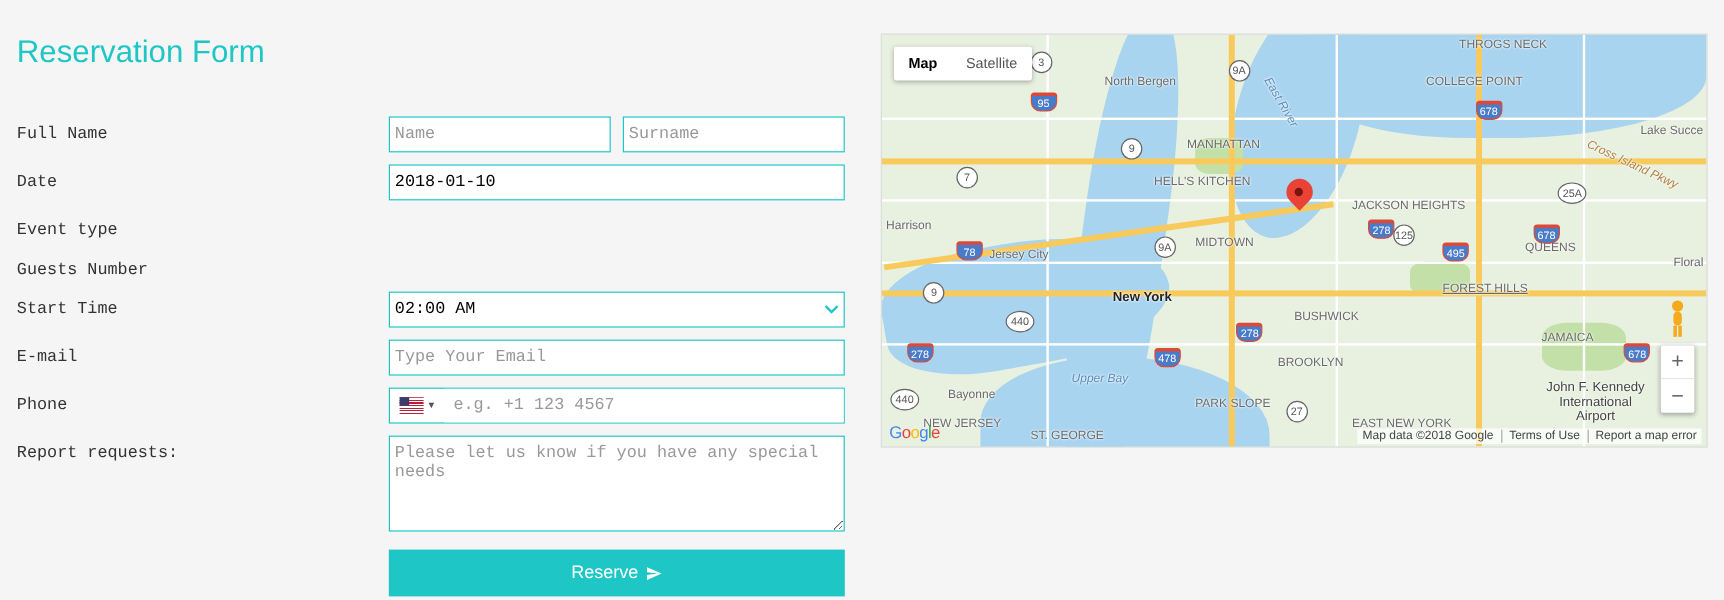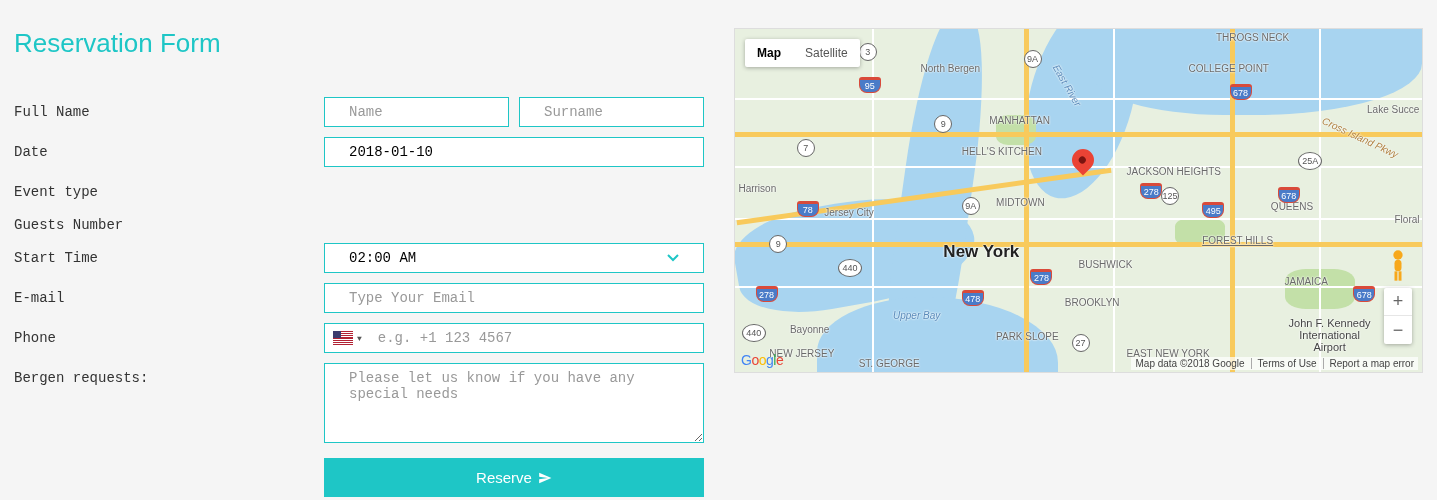--- a/index.html
+++ b/index.html
@@ -47,21 +47,21 @@
 }
 .name-group input {
   flex: 1;
 }
 input[type="text"], textarea, .select-box, .phone-wrap {
   width: 100%;
   border: 1px solid #1ec6c6;
   background: #fff;
   font-family: 'Courier New', monospace;
   font-size: 14px;
-  padding: 6px 24px;
+  padding: 6px 4px;
   outline: none;
 }
 .select-box {
   position: relative;
   cursor: pointer;
   user-select: none;
   display: flex;
   align-items: center;
   justify-content: space-between;
 }
@@ -167,21 +167,21 @@
 .p2 { left:64%; top:55%; width:50px; height:28px; }
 .p3 { left:80%; top:70%; width:70px; height:40px; }
 
 .map-label {
   position: absolute;
   font-size: 10px;
   color: #6a6a6a;
   white-space: nowrap;
   text-shadow: 0 0 2px #fff, 0 0 2px #fff;
 }
-.ml-ny { font-size: 17px; font-weight:bold; color:#222;margin-left:16px; }
+.ml-ny { font-size: 11px; font-weight:bold; color:#222; }
 .shield {
   position:absolute;
   width:22px; height:16px;
   background:#4a7bc8;
   border-radius:3px 3px 8px 8px;
   color:#fff;
   font-size:9px;
   display:flex; align-items:center; justify-content:center;
   border:1px solid #d94a3a;
   border-top:3px solid #d94a3a;
@@ -334,21 +334,21 @@
           <div class="flag-box">
             <span class="flag"></span>
             <span class="flag-caret">▼</span>
           </div>
           <input type="text" placeholder="e.g. +1 123 4567" style="">
         </div>
       </div>
     </div>
 
     <div class="form-row">
-      <div class="label">Bergen requests:</div>
+      <div class="label">Report requests:</div>
       <div class="inputs">
         <textarea placeholder="Please let us know if you have any special needs" style=""></textarea>
       </div>
     </div>
 
     <div class="form-row">
       <div class="label"></div>
       <div class="inputs">
         <button class="reserve-btn">
           <span>Reserve</span>

